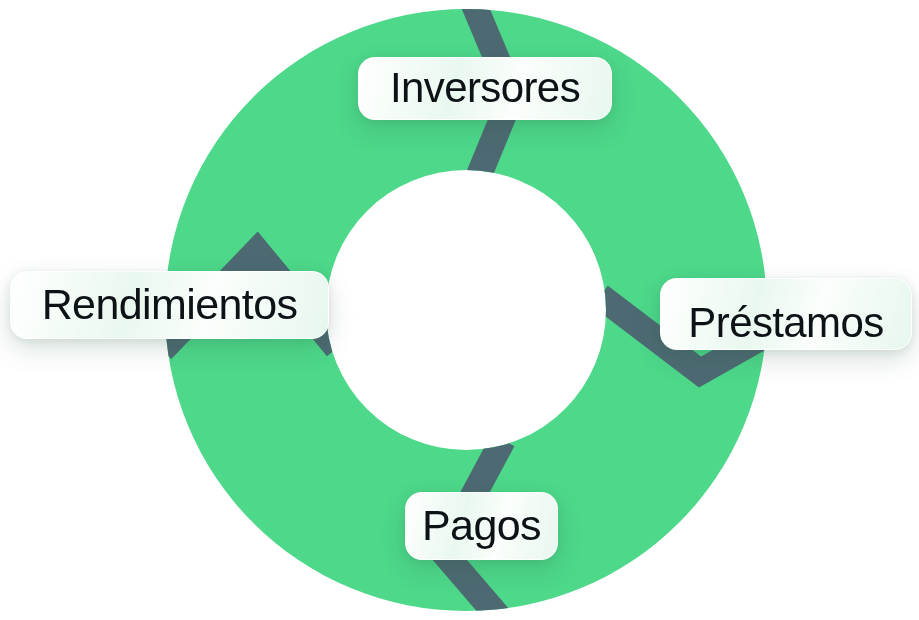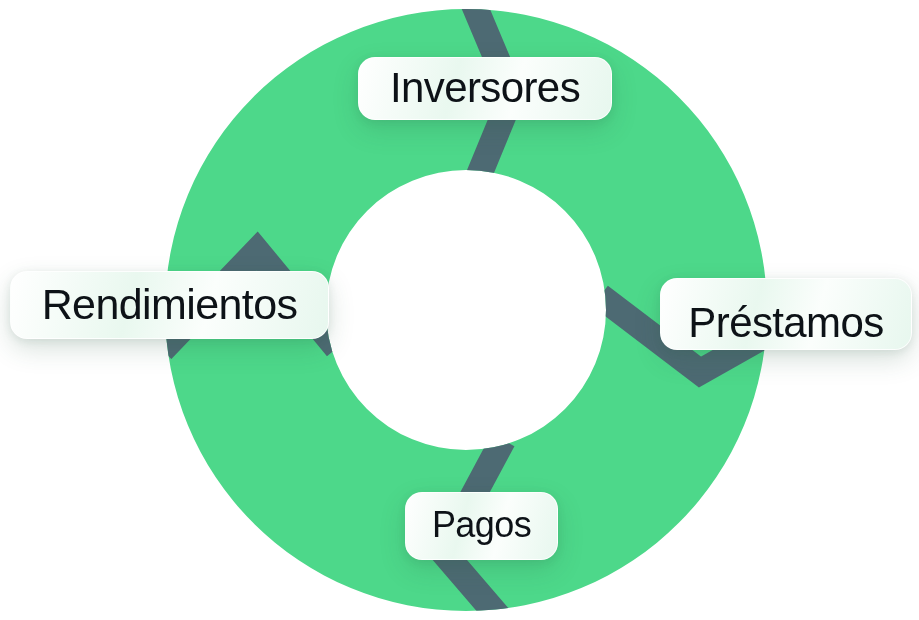--- a/index.html
+++ b/index.html
@@ -31,21 +31,21 @@
     letter-spacing:-0.6px;
     white-space:nowrap;
     line-height:1;
     padding-bottom:2px;
   }
   .pill-inversores  {left:358px;top:57px;width:254px;height:63px;}
   .pill-inversores  .pill-label{font-size:42px;}
   .pill-prestamos   {left:660px;top:278px;width:252px;height:72px;}
   .pill-prestamos   .pill-label{font-size:42px;margin-top:20px;}
   .pill-pagos       {left:405px;top:492px;width:153px;height:68px;}
-  .pill-pagos       .pill-label{font-size:36px;}
+  .pill-pagos       .pill-label{font-size:43px;}
   .pill-rendimientos{left:10px;top:271px;width:319px;height:68px;}
   .pill-rendimientos .pill-label{font-size:43px;}
 </style>
 </head>
 <body>
 
 <div class="stage">
 
   <svg width="919" height="620" viewBox="0 0 919 620" aria-hidden="true">
     <defs>

